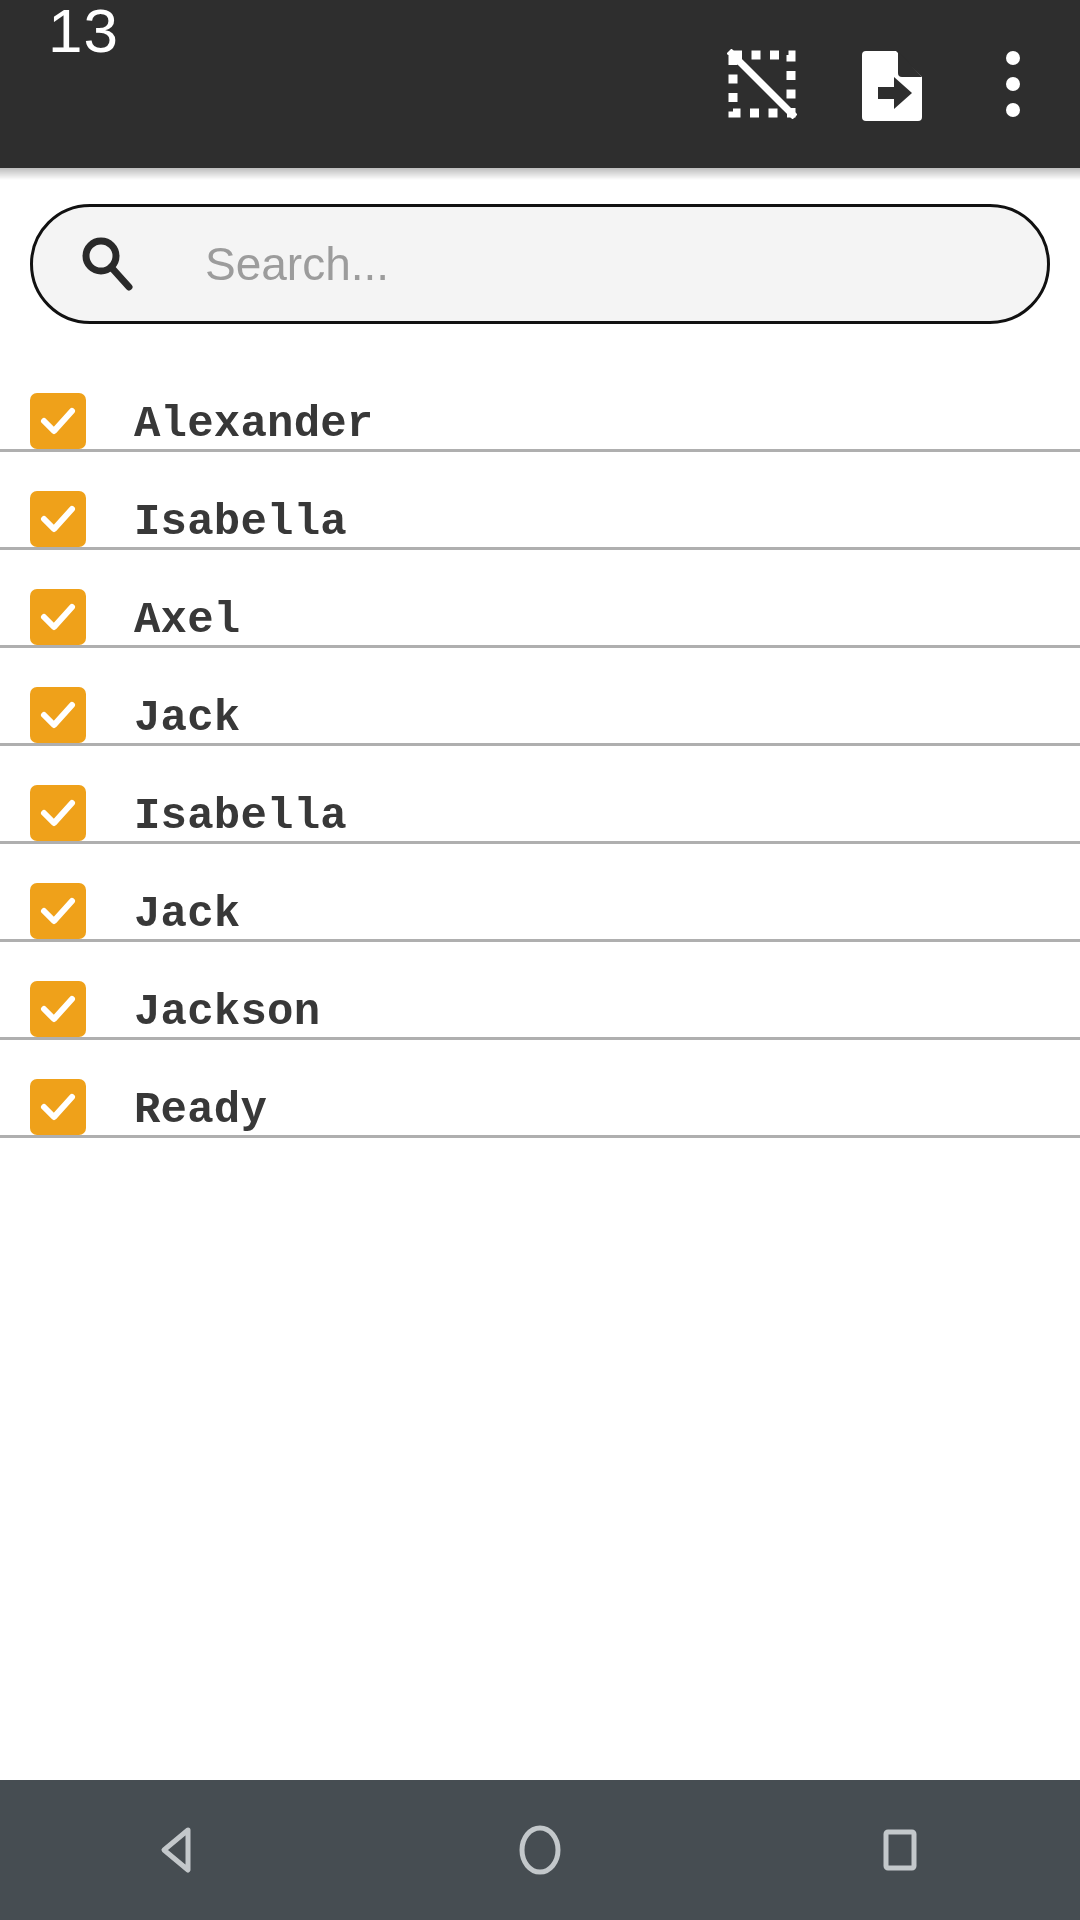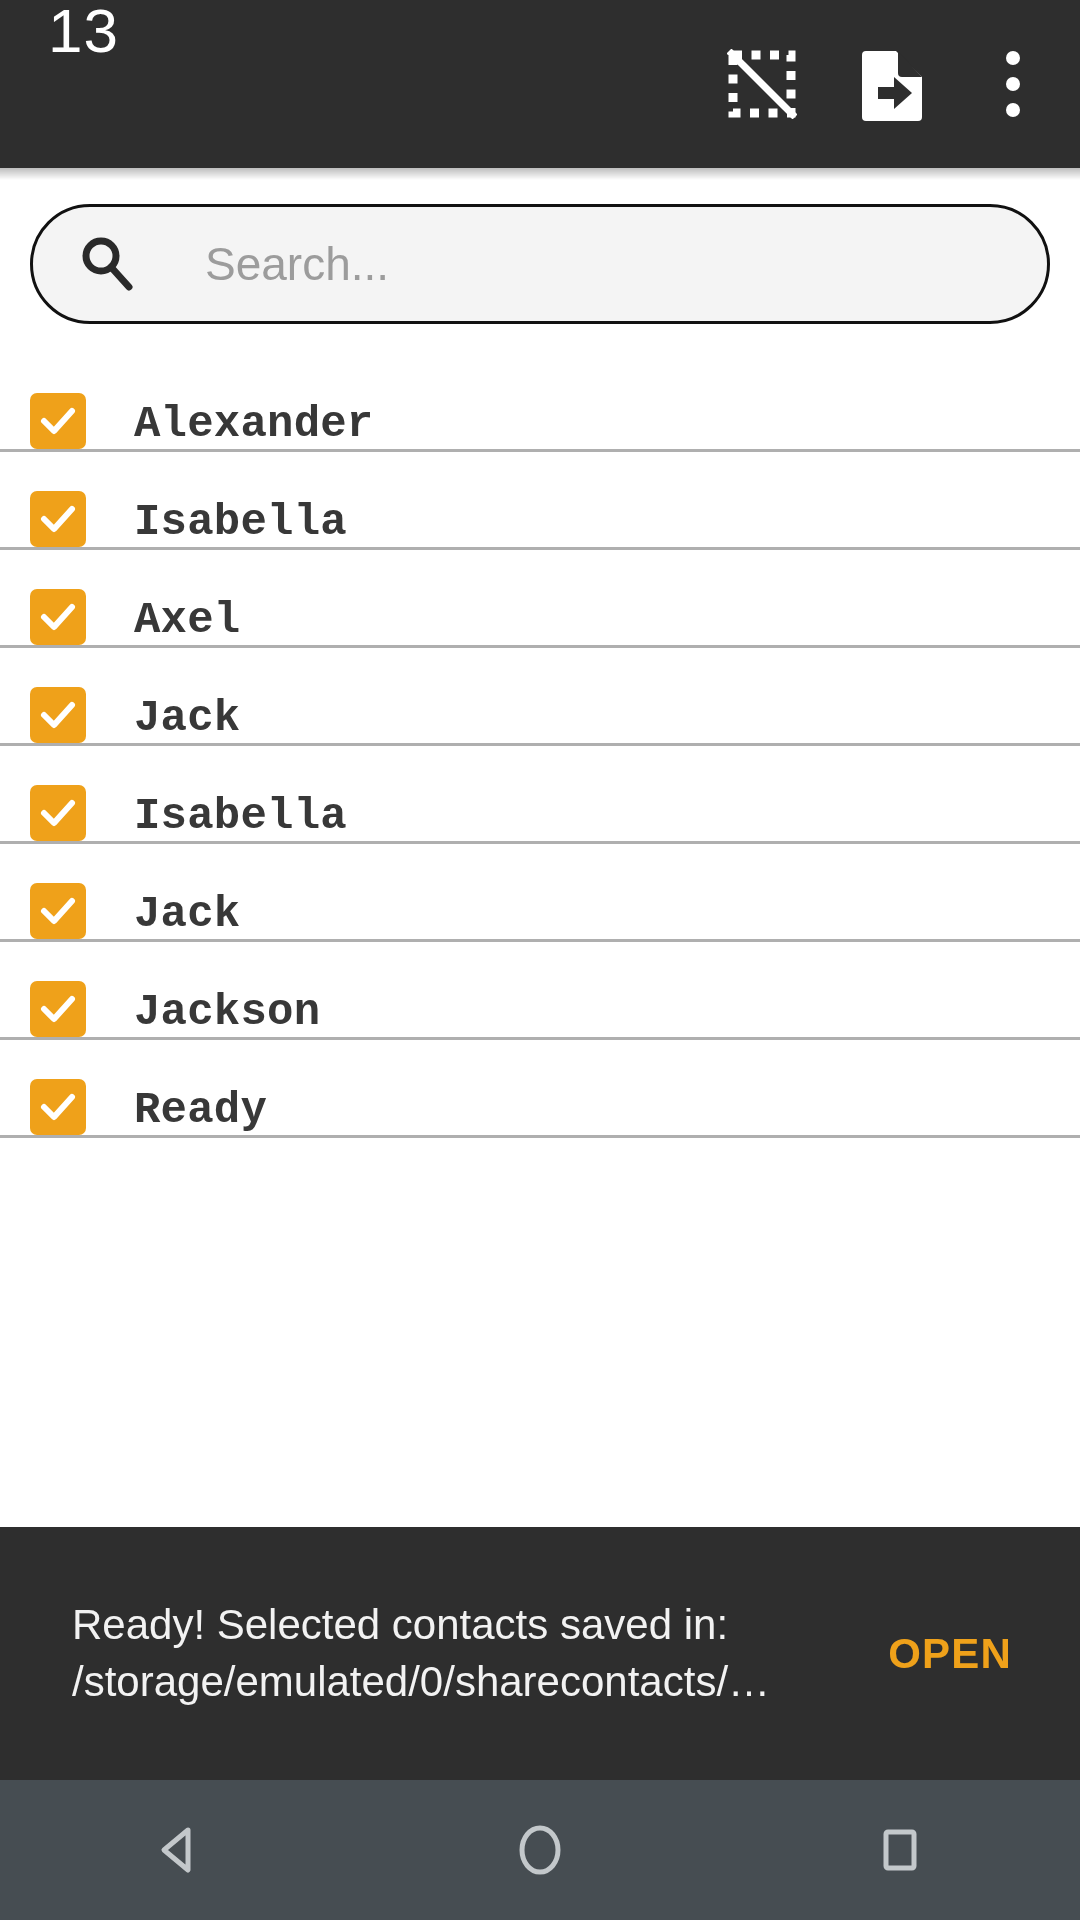--- a/index.html
+++ b/index.html
@@ -271,24 +271,20 @@
       <div class="contact-row">
         <div class="cbx">
           <svg width="40" height="40" viewBox="0 0 40 40">
             <path d="M6 20 L16 30 L34 10" fill="none" stroke="#ffffff" stroke-width="6" stroke-linecap="round" stroke-linejoin="round"></path>
           </svg>
         </div>
         <div class="contact-name">Ready</div>
       </div>
     </div>
 
-  <div id="snackbar">
-    <div id="snackbar-message">Ready! Selected contacts saved in: /storage/emulated/0/sharecontacts/…</div>
-    <div id="snackbar-action">OPEN</div>
-  </div>
 
   <div id="navbar">
     <div class="nav-btn">
       <span>
         <svg width="56" height="56" viewBox="0 0 56 56">
           <path d="M36 8 L12 28 L36 48 z" fill="none" stroke="#C3C8CB" stroke-width="5" stroke-linejoin="round"></path>
         </svg>
       </span>
     </div>
     <div class="nav-btn">

